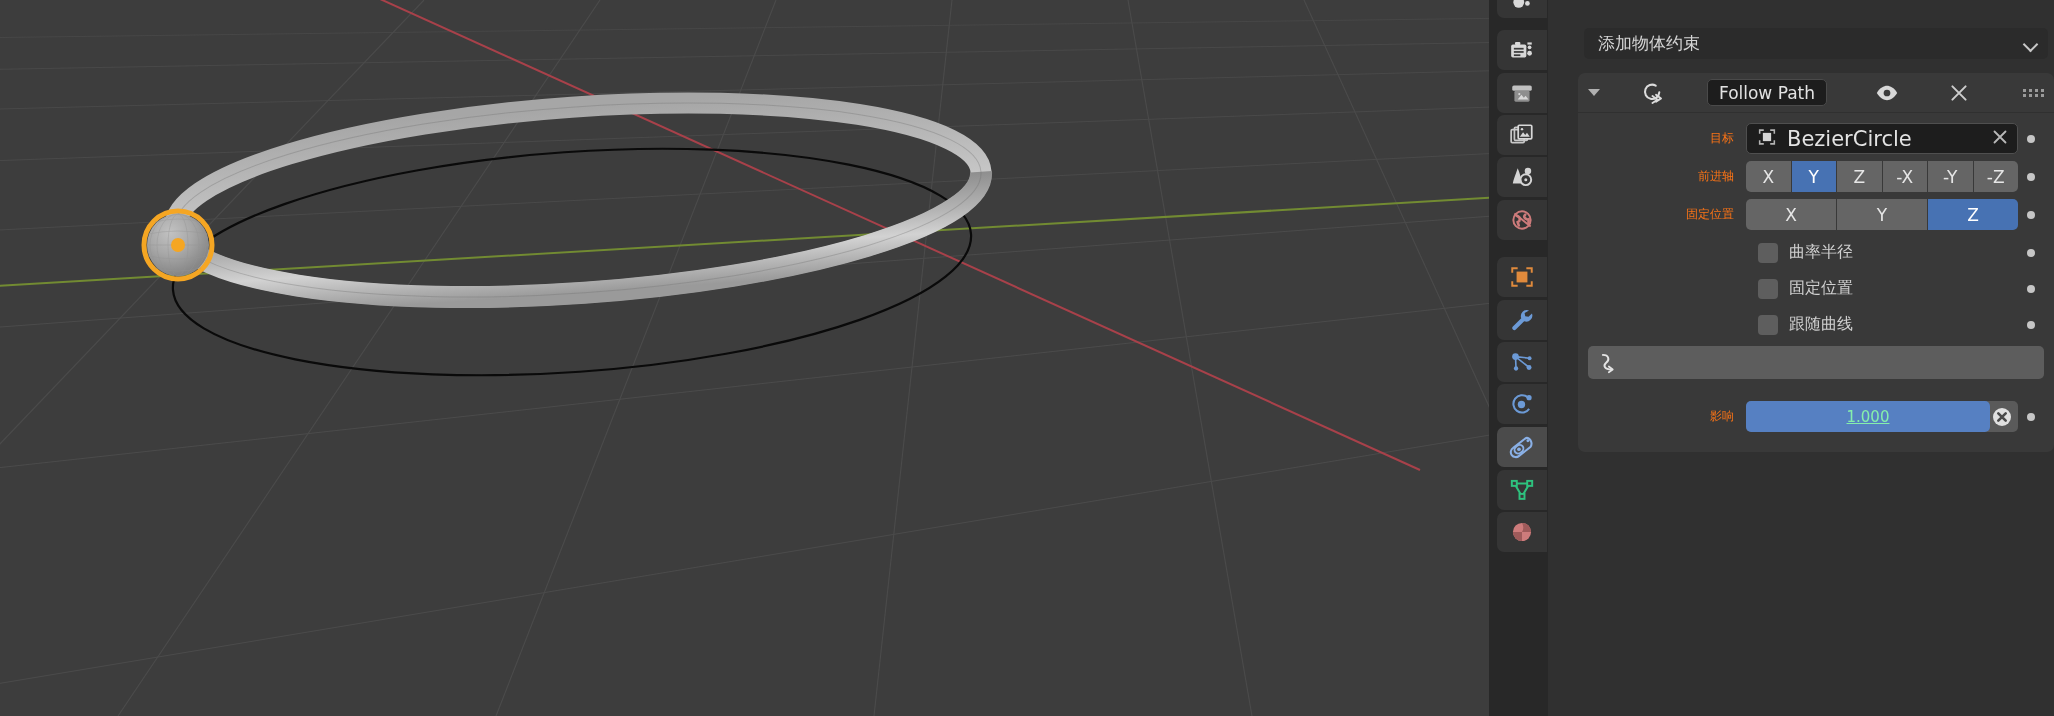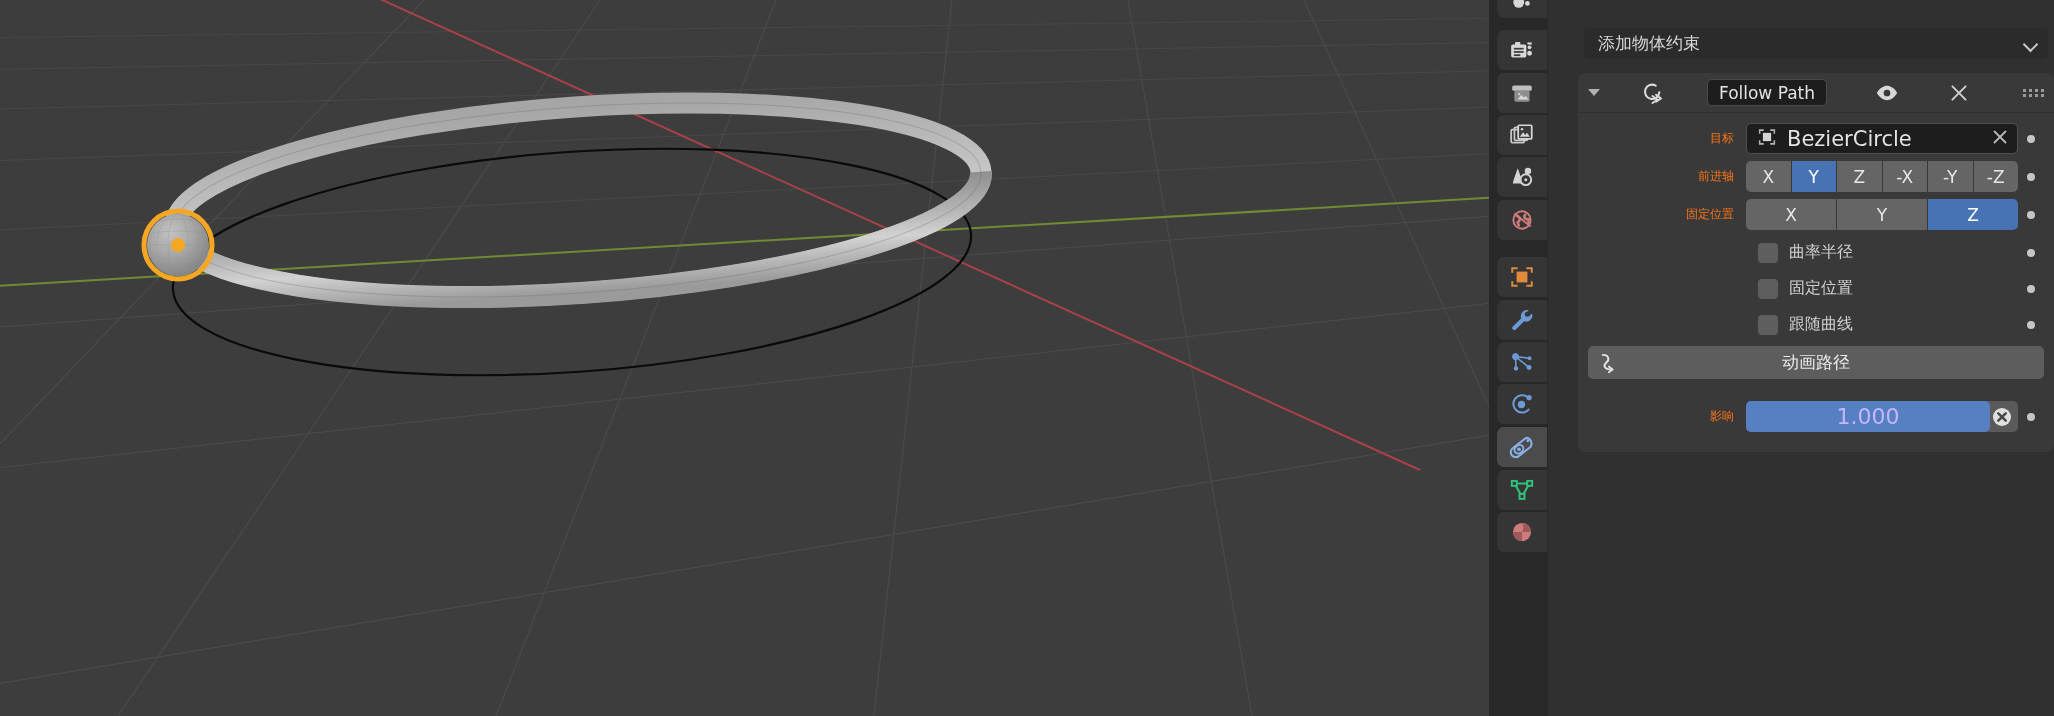--- a/index.html
+++ b/index.html
@@ -278,21 +278,21 @@
     display: flex;
     align-items: center;
     justify-content: center;
   }
   .inf-fill {
     position: absolute;
     left: 0; top: 0; bottom: 0;
     width: 100%;
     background: #5680c2;
   }
-  .inf-text { position: relative; color: #c4b5fd; font-size: 22px; }
+  .inf-text { position: relative; color: #86efac; font-size: 15px; text-decoration: underline; }
   .inf-clear {
     width: 32px; height: 31px;
     flex: none;
     background: #5a5a5a;
     border-radius: 0 5px 5px 0;
     margin-left: -4px;
     display: flex;
     align-items: center;
     justify-content: center;
   }
@@ -638,21 +638,20 @@
               </div>
           </div>
 
           <div id="animate-path-btn">
             <span class="apicon">
               <svg width="26" height="26" viewBox="0 0 24 24">
                 <path d="M4.5 4.5 C 10 4.5, 11 9, 7.5 11.8 C 4.5 14.5, 6 18, 12.5 18" fill="none" stroke="#e4e4e4" stroke-width="1.8" stroke-linecap="round"></path>
                 <path d="M10 15.2 L13.6 18 L10 20.6" fill="none" stroke="#e4e4e4" stroke-width="1.6" stroke-linecap="round" stroke-linejoin="round"></path>
               </svg>
             </span>
-            <span class="aplabel">动画路径</span>
           </div>
 
           <div class="prow" id="influence-row">
             <div class="plabel">影响</div>
             <div class="pfield">
               <div class="inf-slider">
                 <span class="inf-fill" style="width: 100%;"></span>
                 <span class="inf-text">1.000</span>
               </div>
               <div class="inf-clear">

